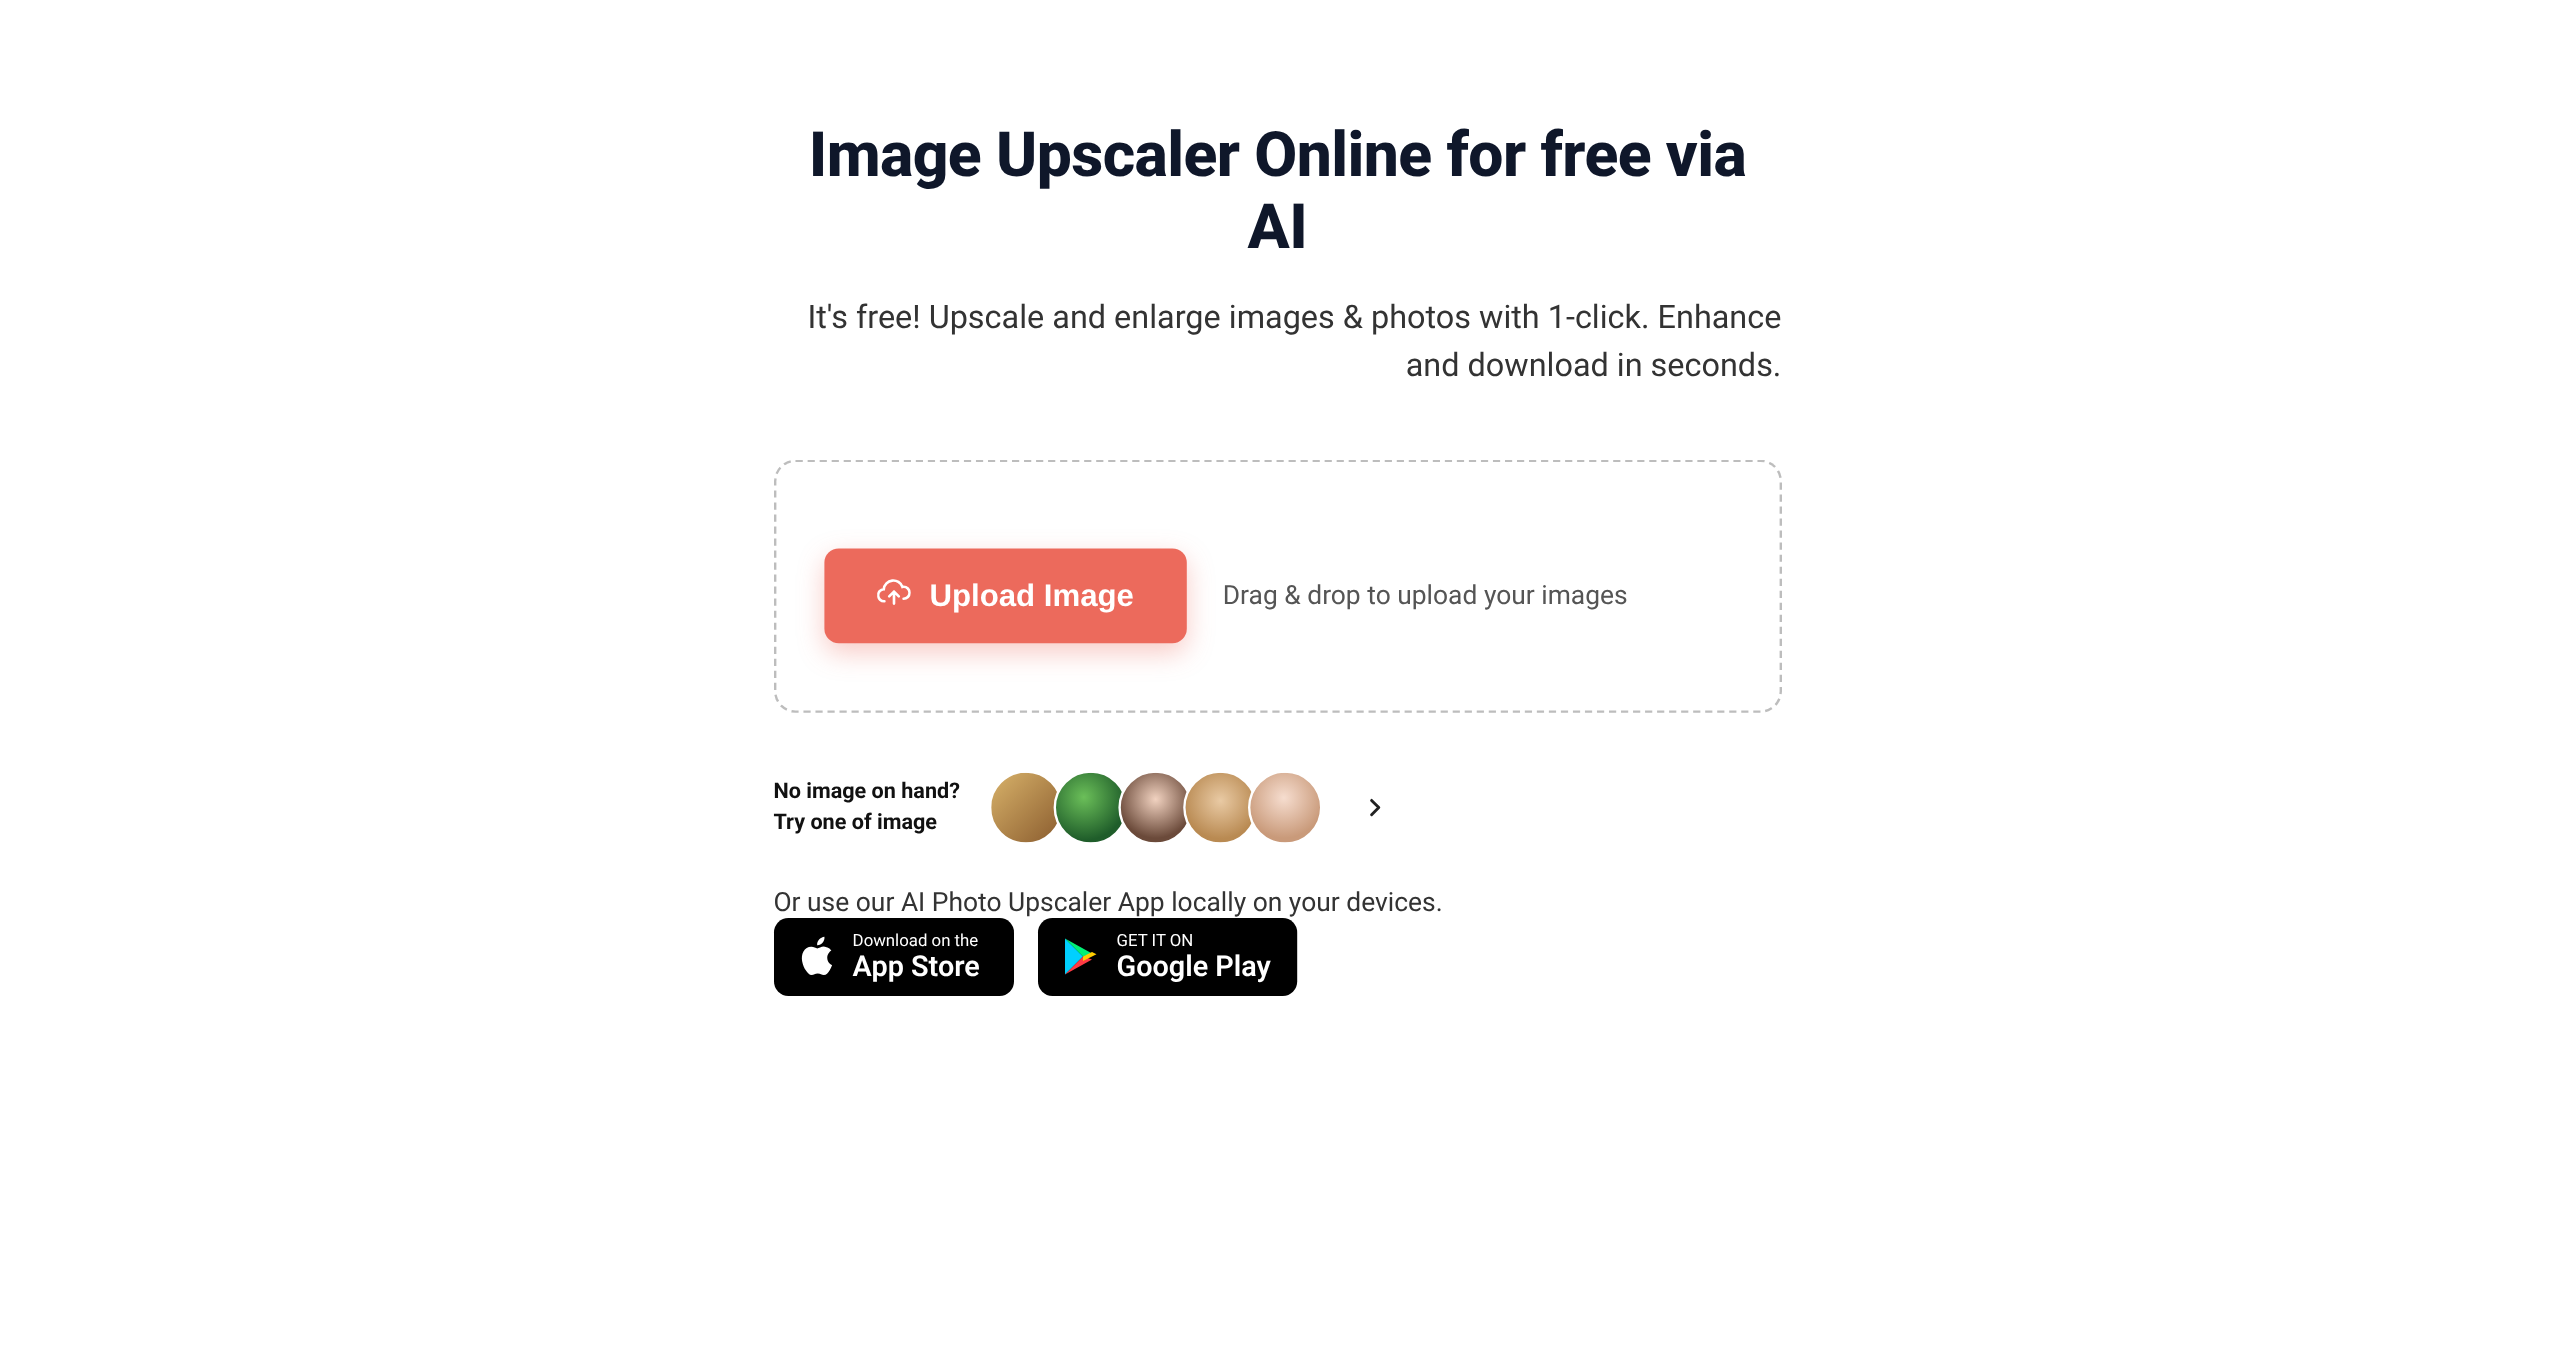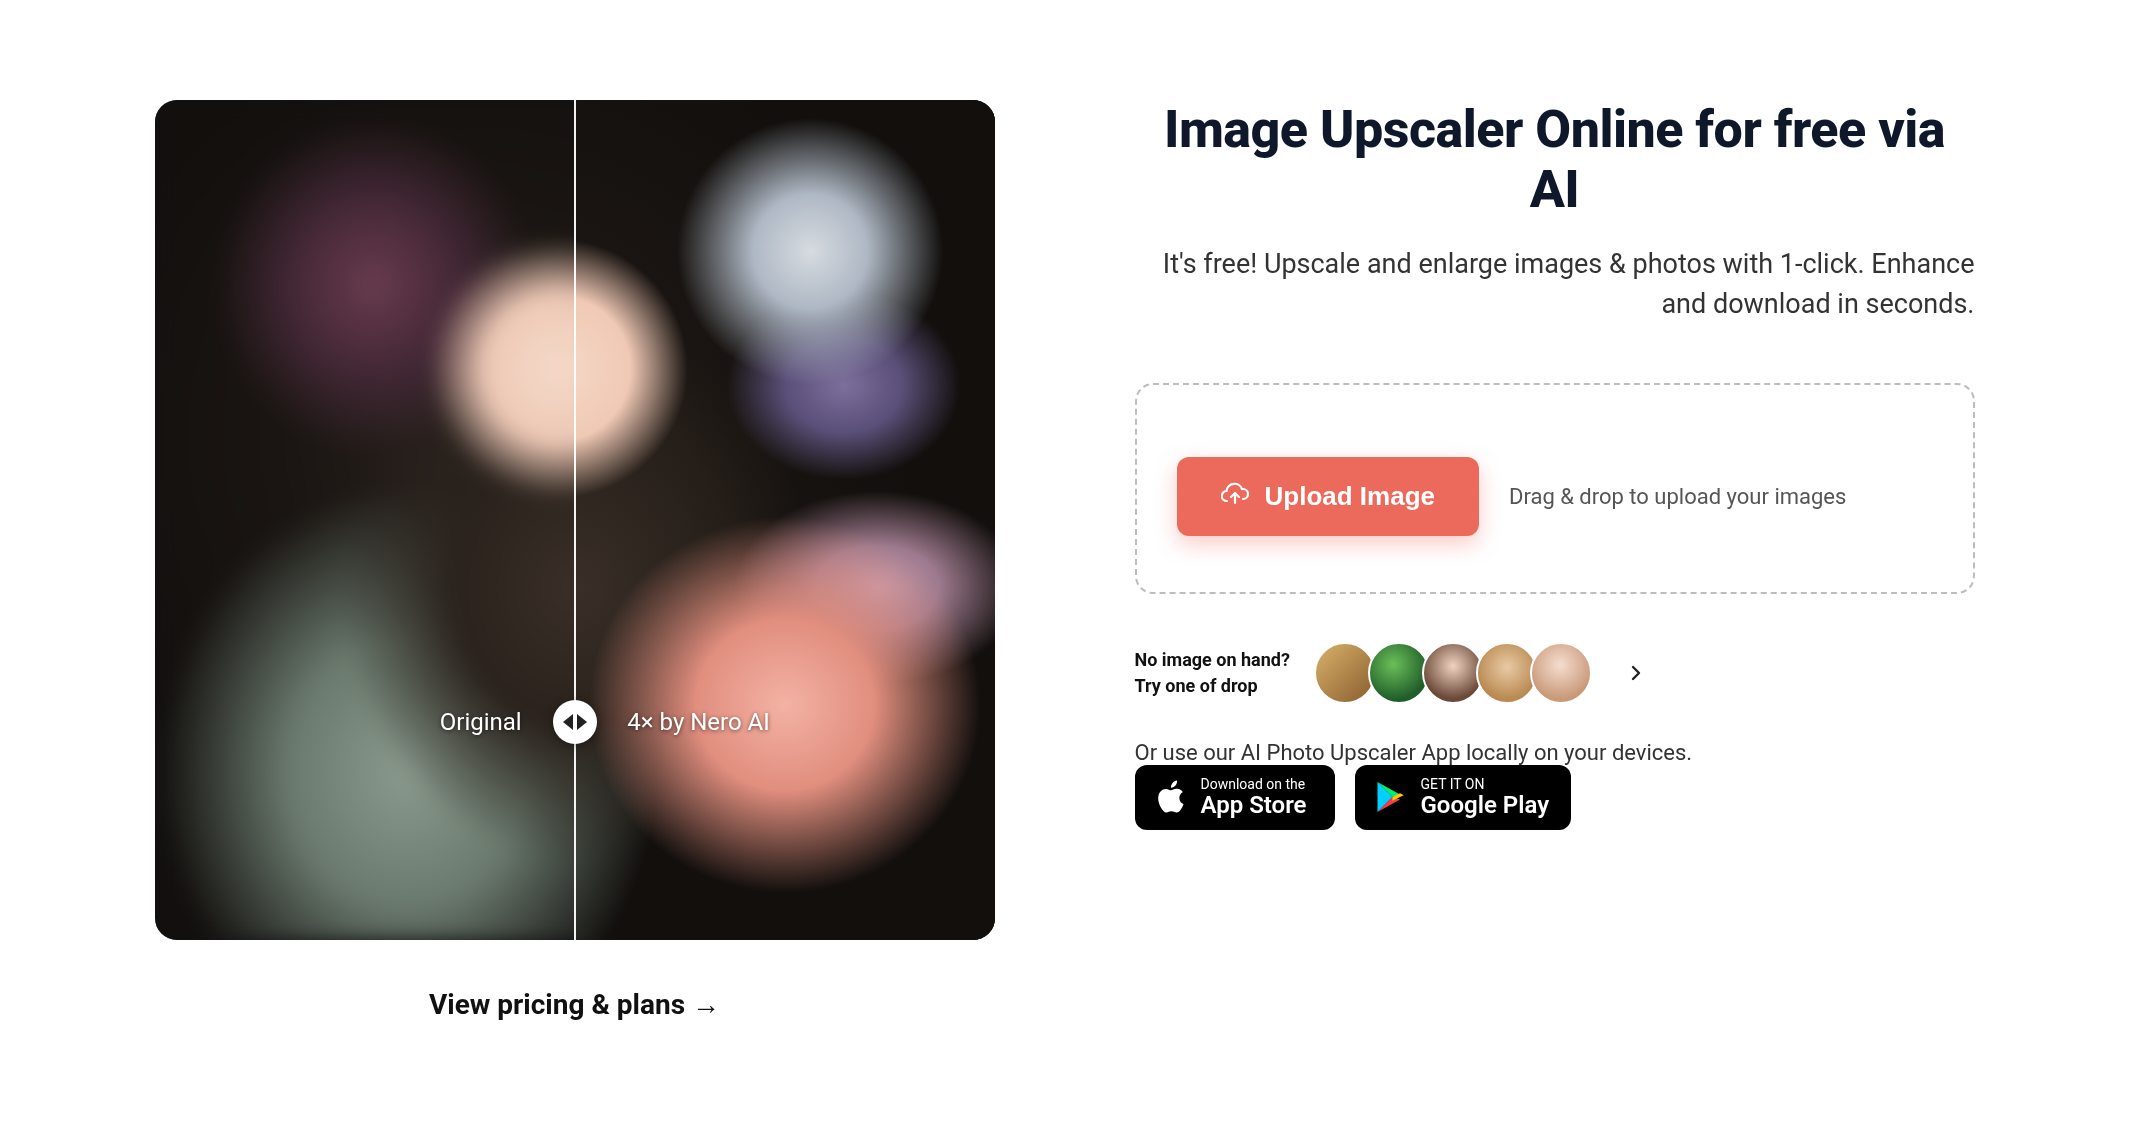--- a/index.html
+++ b/index.html
@@ -227,40 +227,20 @@
   }
   .ms-grid span:nth-child(1){background:#f25022;}
   .ms-grid span:nth-child(2){background:#7fba00;}
   .ms-grid span:nth-child(3){background:#00a4ef;}
   .ms-grid span:nth-child(4){background:#ffb900;}
 </style>
 </head>
 <body>
 
 <div class="page">
-  <div class="left-col">
-    <div class="compare">
-      <div class="side left-side">
-        <div class="painting"></div>
-      </div>
-      <div class="side right-side">
-        <div class="painting"></div>
-      </div>
-      <div class="divider-line"></div>
-      <span class="compare-label left-lbl">Original</span>
-      <span class="compare-label right-lbl">4× by Nero AI</span>
-      <div class="slider-handle">
-        <span class="tri left"></span>
-        <span class="tri right"></span>
-      </div>
-    </div>
-    <a class="pricing-link">
-      <span>View pricing &amp; plans →</span>
-    </a>
-  </div>
 
   <div class="right-col">
     <h1 class="headline">Image Upscaler Online for free via AI</h1>
     <p class="subhead">It's free! Upscale and enlarge images &amp; photos with 1-click. Enhance and download in seconds.</p>
 
     <div class="dropzone">
       <button class="upload-btn">
         <span class="icon">
           <svg width="28" height="24" viewBox="0 0 28 24" fill="none">
             <path d="M22 18a5 5 0 0 0 0-10 4.9 4.9 0 0 0-1 .1A8 8 0 0 0 5.5 10 5 5 0 0 0 6 20" stroke="#fff" stroke-width="2.2" fill="none" stroke-linecap="round"></path>
@@ -268,21 +248,21 @@
           </svg>
         </span>
         <span>Upload Image</span>
       </button>
       <span class="drop-hint">Drag &amp; drop to upload your images</span>
     </div>
 
     <div class="samples-row">
       <div class="samples-text">
         <div>No image on hand?</div>
-        <div>Try one of drop</div>
+        <div>Try one of image</div>
       </div>
       <div class="thumbs">
         <div class="thumb t1"></div>
         <div class="thumb t2"></div>
         <div class="thumb t3"></div>
         <div class="thumb t4"></div>
         <div class="thumb t5"></div>
       </div>
       <span class="chev">
         <svg width="20" height="20" viewBox="0 0 20 20">

